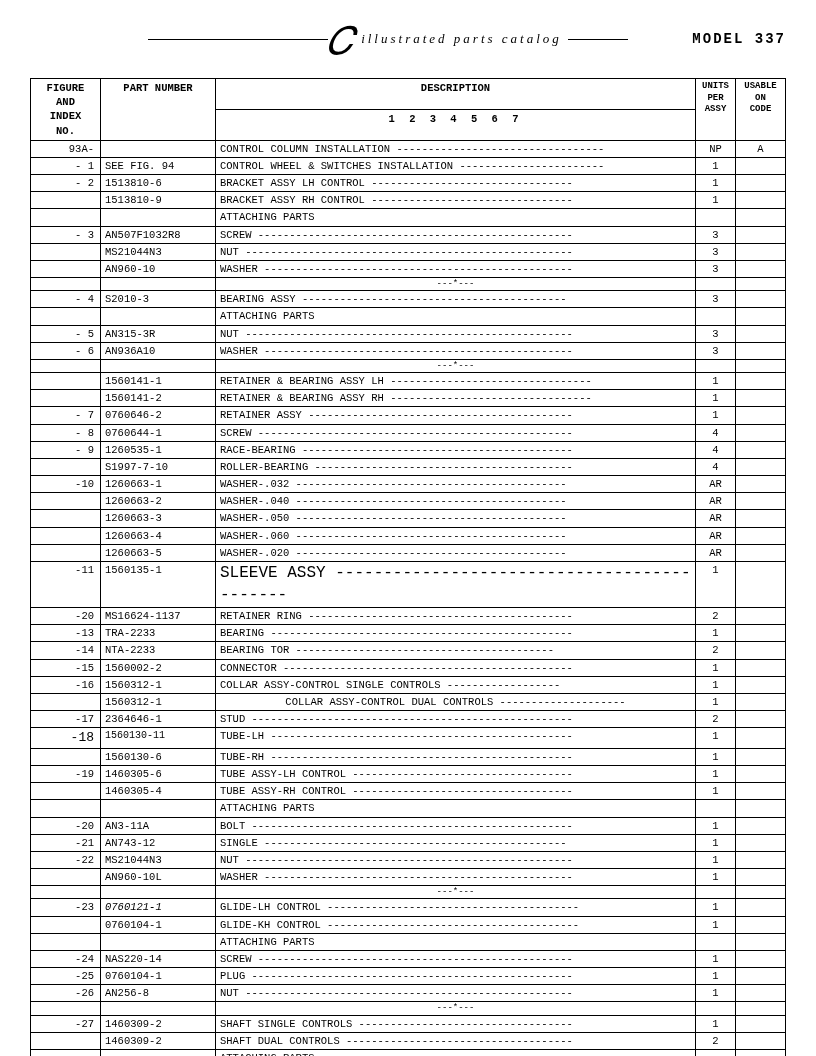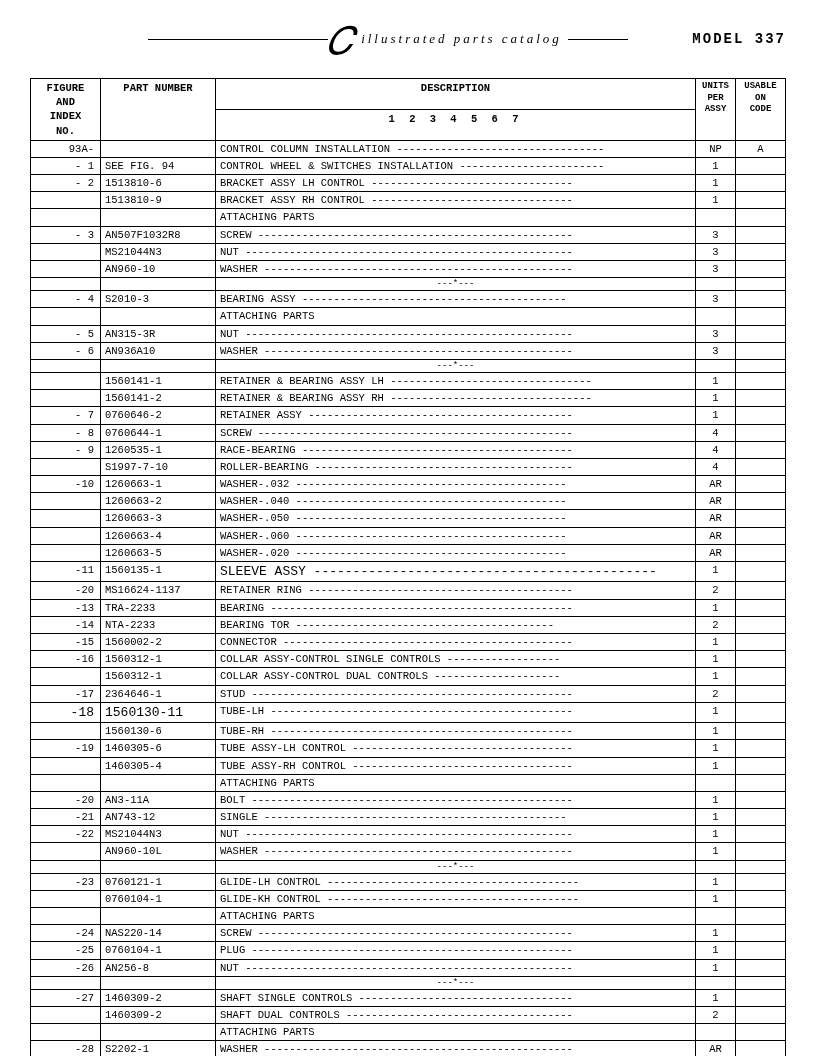--- a/index.html
+++ b/index.html
@@ -298,21 +298,21 @@
         <tr>
           <td style="text-align: right; padding-right: 6px; white-space: nowrap; font-size: 10.5px;"></td>
           <td style="font-size: 10.5px; white-space: nowrap;">1260663-5</td>
           <td style="font-size: 10.5px;">WASHER-.020 -------------------------------------------</td>
           <td style="text-align: center; font-size: 10.5px;">AR</td>
           <td style="text-align: center; font-size: 10.5px;"></td>
         </tr>
         <tr>
           <td style="text-align: right; padding-right: 6px; white-space: nowrap; font-size: 10.5px;">-11</td>
           <td style="font-size: 10.5px; white-space: nowrap;">1560135-1</td>
-          <td style="font-size: 13px;">SLEEVE ASSY --------------------------------------------</td>
+          <td style="font-size: 16px;">SLEEVE ASSY --------------------------------------------</td>
           <td style="text-align: center; font-size: 10.5px;">1</td>
           <td style="text-align: center; font-size: 10.5px;"></td>
         </tr>
         <tr>
           <td style="text-align: right; padding-right: 6px; white-space: nowrap; font-size: 10.5px;">-20</td>
           <td style="font-size: 10.5px; white-space: nowrap;">MS16624-1137</td>
           <td style="font-size: 10.5px;">RETAINER RING ------------------------------------------</td>
           <td style="text-align: center; font-size: 10.5px;">2</td>
           <td style="text-align: center; font-size: 10.5px;"></td>
         </tr>
@@ -340,34 +340,34 @@
         <tr>
           <td style="text-align: right; padding-right: 6px; white-space: nowrap; font-size: 10.5px;">-16</td>
           <td style="font-size: 10.5px; white-space: nowrap;">1560312-1</td>
           <td style="font-size: 10.5px;">COLLAR ASSY-CONTROL    SINGLE CONTROLS ------------------</td>
           <td style="text-align: center; font-size: 10.5px;">1</td>
           <td style="text-align: center; font-size: 10.5px;"></td>
         </tr>
         <tr>
           <td style="text-align: right; padding-right: 6px; white-space: nowrap; font-size: 10.5px;"></td>
           <td style="font-size: 10.5px; white-space: nowrap;">1560312-1</td>
-          <td style="font-size: 10.5px;">COLLAR ASSY-CONTROL    DUAL CONTROLS --------------------</td>
+          <td style="font-size: 10.5px; text-align: center;">COLLAR ASSY-CONTROL    DUAL CONTROLS --------------------</td>
           <td style="text-align: center; font-size: 10.5px;">1</td>
           <td style="text-align: center; font-size: 10.5px;"></td>
         </tr>
         <tr>
           <td style="text-align: right; padding-right: 6px; white-space: nowrap; font-size: 10.5px;">-17</td>
           <td style="font-size: 10.5px; white-space: nowrap;">2364646-1</td>
           <td style="font-size: 10.5px;">STUD ---------------------------------------------------</td>
           <td style="text-align: center; font-size: 10.5px;">2</td>
           <td style="text-align: center; font-size: 10.5px;"></td>
         </tr>
         <tr>
           <td style="text-align: right; padding-right: 6px; white-space: nowrap; font-size: 13px;">-18</td>
-          <td style="font-size: 13px; white-space: nowrap;">1560130-11</td>
+          <td style="font-size: 10px; white-space: nowrap;">1560130-11</td>
           <td style="font-size: 10.5px;">TUBE-LH ------------------------------------------------</td>
           <td style="text-align: center; font-size: 10.5px;">1</td>
           <td style="text-align: center; font-size: 10.5px;"></td>
         </tr>
         <tr>
           <td style="text-align: right; padding-right: 6px; white-space: nowrap; font-size: 10.5px;"></td>
           <td style="font-size: 10.5px; white-space: nowrap;">1560130-6</td>
           <td style="font-size: 10.5px;">TUBE-RH ------------------------------------------------</td>
           <td style="text-align: center; font-size: 10.5px;">1</td>
           <td style="text-align: center; font-size: 10.5px;"></td>
@@ -423,21 +423,21 @@
         </tr>
         <tr>
           <td style="text-align: right; padding-right: 6px; white-space: nowrap; font-size: 10.5px;"></td>
           <td style="font-size: 10.5px; white-space: nowrap;"></td>
           <td style="font-size: 9px; text-align: center; padding: 0px 4px;">---*---</td>
           <td style="text-align: center; font-size: 10.5px;"></td>
           <td style="text-align: center; font-size: 10.5px;"></td>
         </tr>
         <tr>
           <td style="text-align: right; padding-right: 6px; white-space: nowrap; font-size: 10.5px;">-23</td>
-          <td style="font-size: 10.5px; white-space: nowrap;">0760121-1</td>
+          <td style="font-size: 10.5px; white-space: nowrap; font-style: italic;">0760121-1</td>
           <td style="font-size: 10.5px;">GLIDE-LH CONTROL ----------------------------------------</td>
           <td style="text-align: center; font-size: 10.5px;">1</td>
           <td style="text-align: center; font-size: 10.5px;"></td>
         </tr>
         <tr>
           <td style="text-align: right; padding-right: 6px; white-space: nowrap; font-size: 10.5px;"></td>
           <td style="font-size: 10.5px; white-space: nowrap;">0760104-1</td>
           <td style="font-size: 10.5px;">GLIDE-KH CONTROL ----------------------------------------</td>
           <td style="text-align: center; font-size: 10.5px;">1</td>
           <td style="text-align: center; font-size: 10.5px;"></td>

